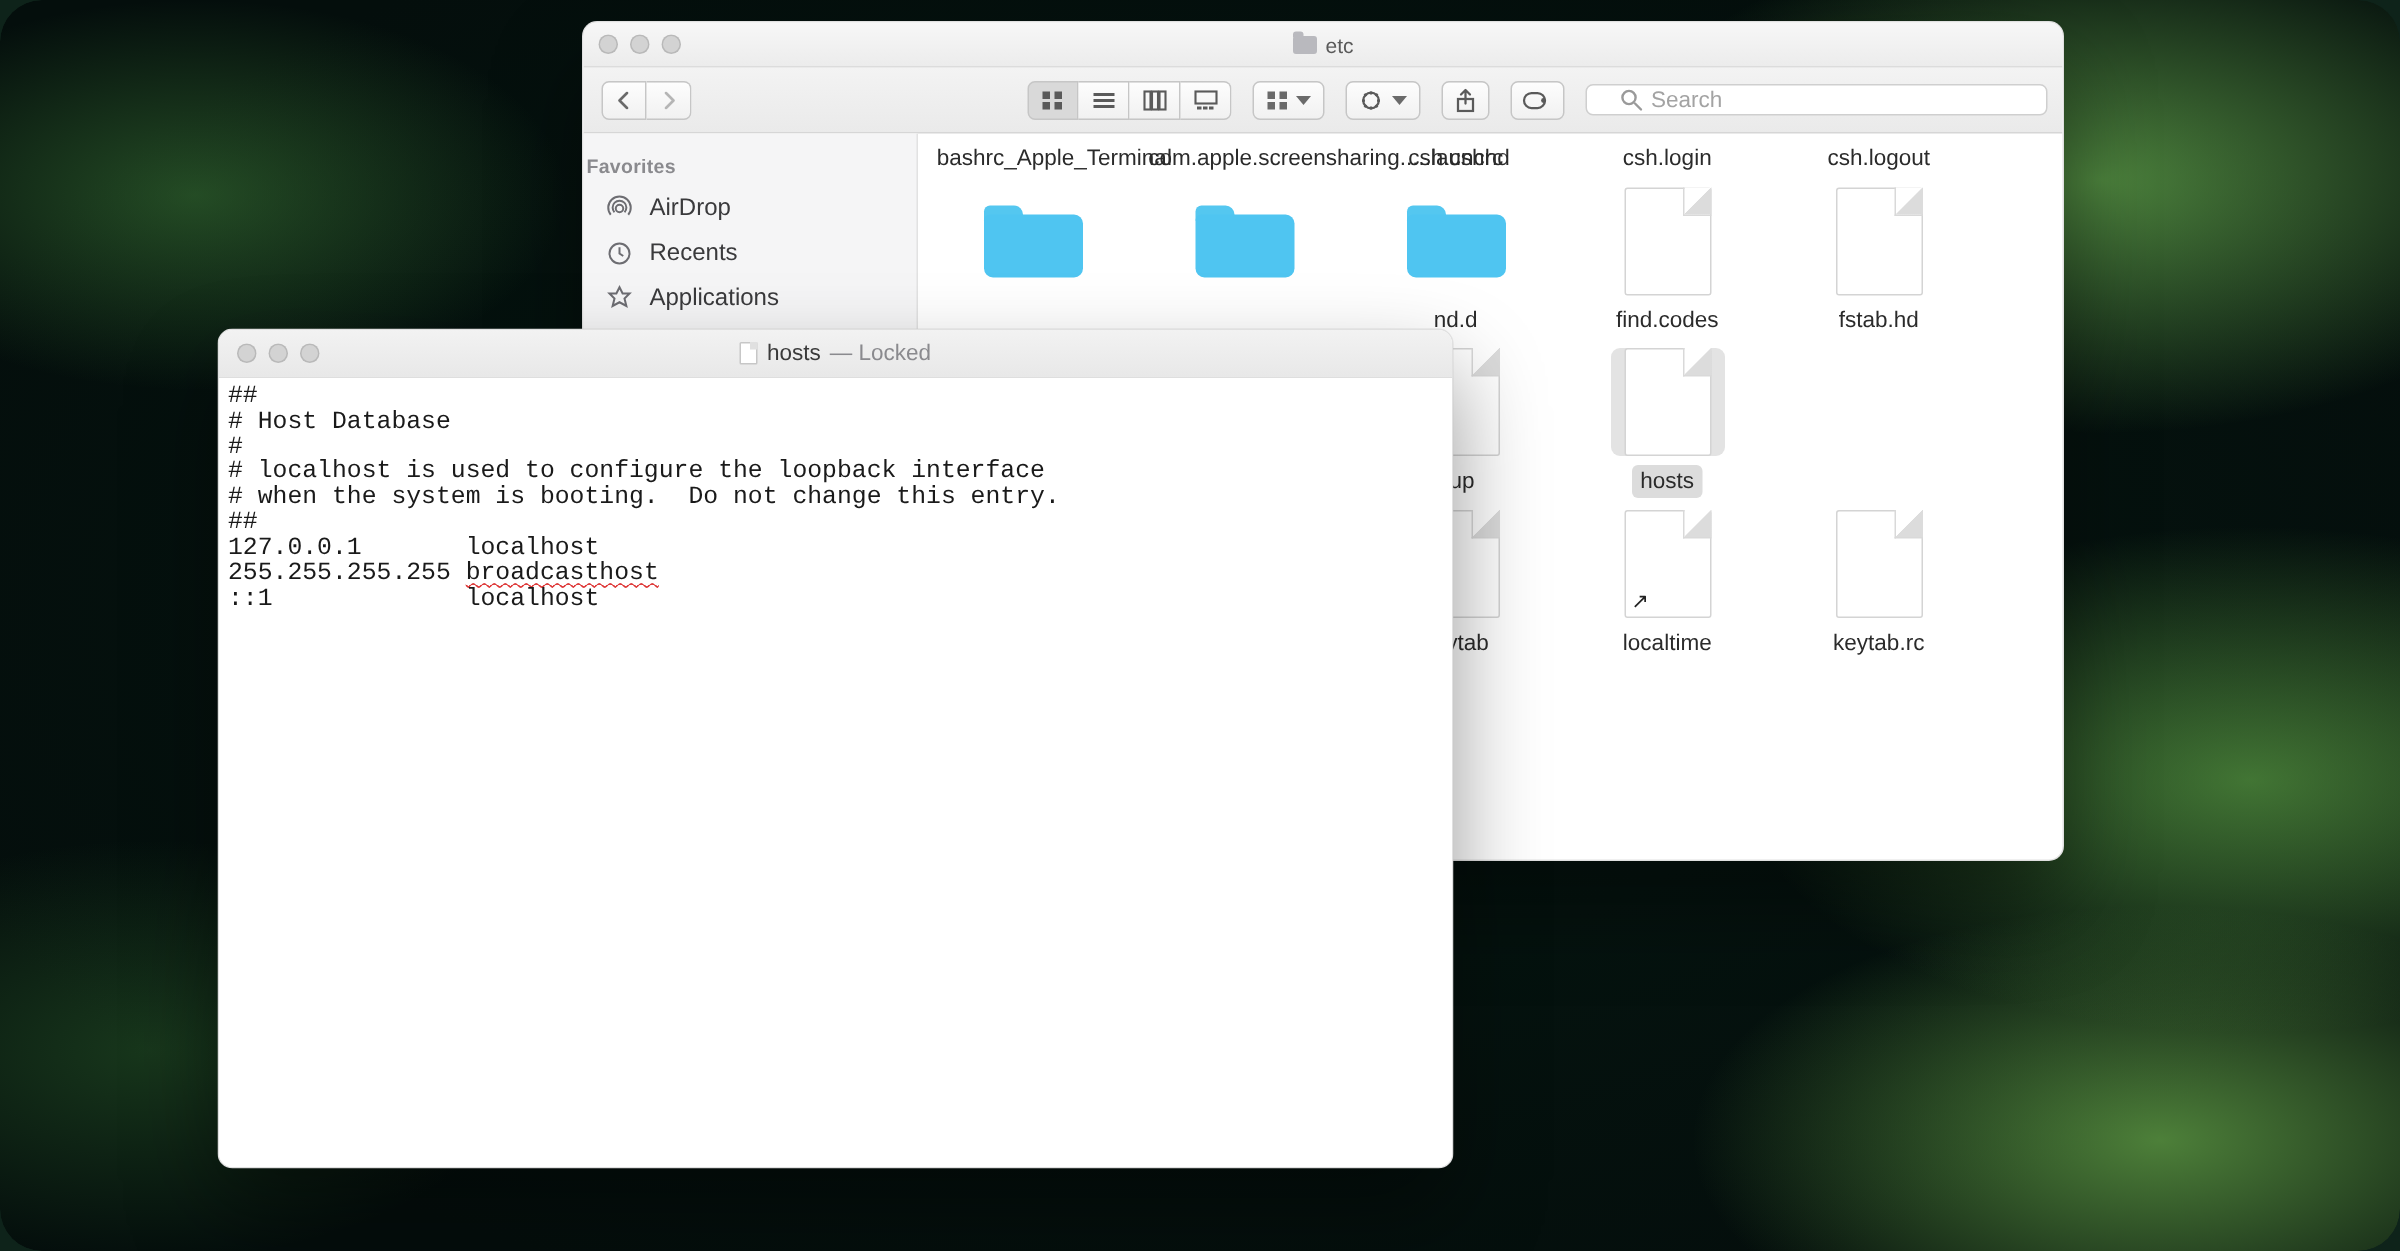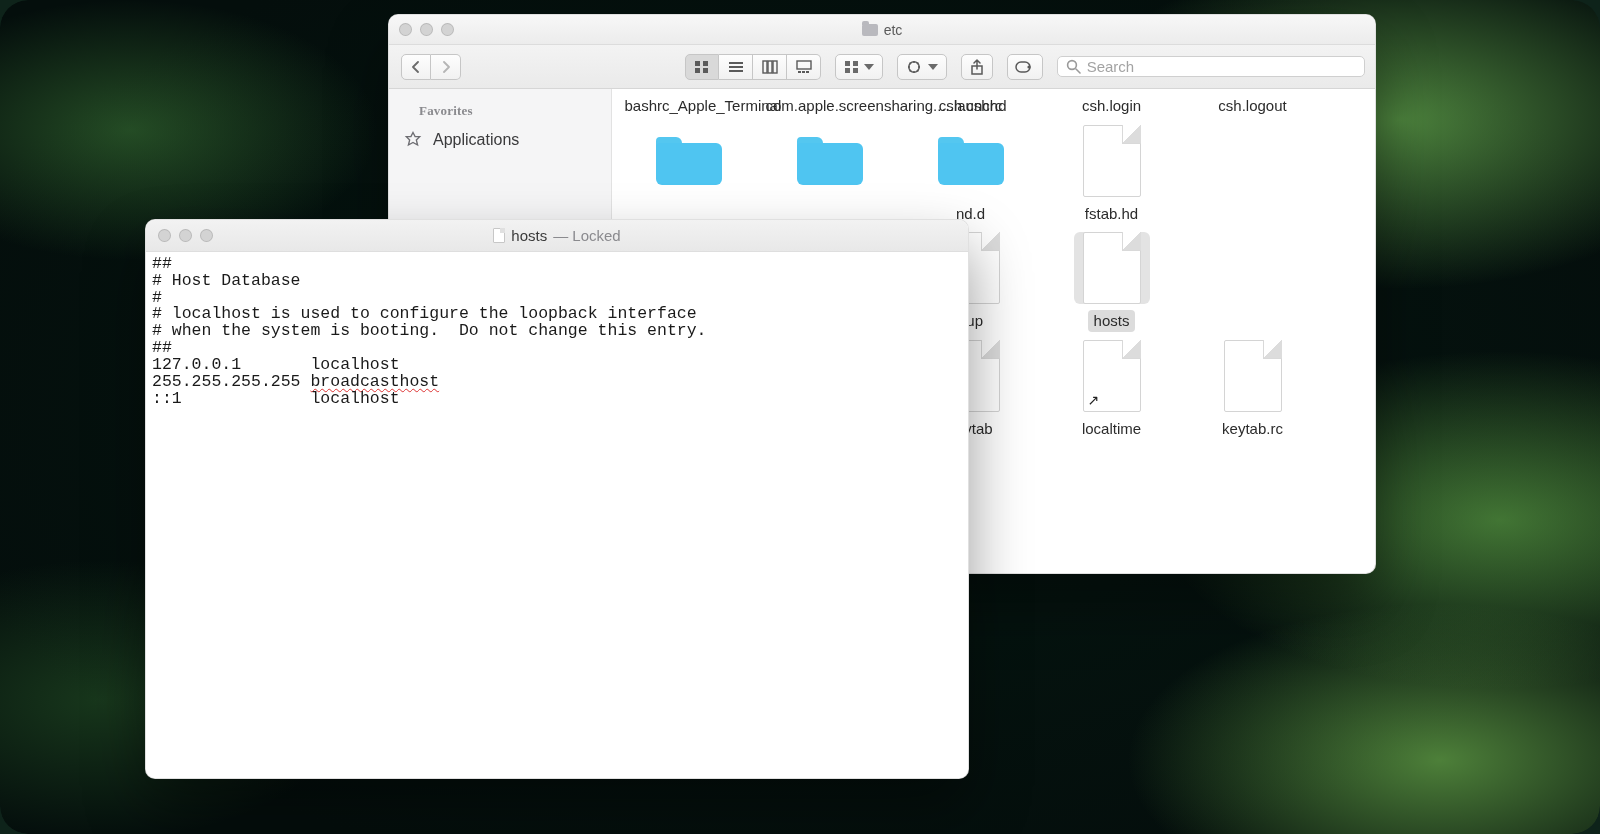--- a/index.html
+++ b/index.html
@@ -80,28 +80,28 @@
   .viewseg .iconbtn:first-child{border-top-left-radius:5px;border-bottom-left-radius:5px;}
   .viewseg .iconbtn:last-child{border-top-right-radius:5px;border-bottom-right-radius:5px;}
   .viewseg .iconbtn + .iconbtn{border-left:none;}
   .dropseg{display:flex;}
   .dropseg .iconbtn{border-radius:5px; padding:0 8px; gap:4px;}
   .search {
     margin-left:auto;
     display:flex; align-items:center; gap:6px;
     height:21px; width:310px;
     border:1px solid #cfcfcf; border-radius:5px;
-    background:#fff; padding:0 8px; color:#a3a3a3; font-size:15px;
+    background:#fff; padding:0 22px; color:#a3a3a3; font-size:15px;
   }
   .finder-body{flex:1; display:flex; min-height:0;}
   .sidebar{
     width:223px; background:#f5f5f6; border-right:1px solid #e2e2e2;
     padding:10px 0 0 0;
   }
-  .sidebar h4{color:#8a8a8e; font-size:13px; font-weight:600; padding:4px 14px 6px 30px; letter-spacing:.2px;font-family:Liberation Serif, serif;}
+  .sidebar h4{color:#8a8a8e; font-size:13px; font-weight:600; padding:4px 14px 6px 2px; letter-spacing:.2px;}
   .side-item{display:flex; align-items:center; gap:10px; padding:5px 14px; color:#3a3a3c; font-size:16px;}
   .side-item svg{width:20px;height:20px; stroke:#6d6d72; fill:none; stroke-width:1.6;}
   .iconview{flex:1; overflow:auto; padding:0 0 14px 6px;}
   .row{display:flex; gap:0; padding-top:6px;}
   .row.datarow{padding-top:8px;}
   .cell{
     width:141px; display:flex; flex-direction:column; align-items:center; gap:6px;
   }
   .label{font-size:15px; color:#2b2b2b; text-align:center; line-height:1.18; padding:2px 6px; border-radius:4px; max-width:140px;}
   .label.selected{background:#dcdcdc;}
@@ -246,20 +246,34 @@
         </svg>
       <span>Search</span>
     </div>
   </div>
 
   <div class="finder-body">
     <div class="sidebar">
       <h4>Favorites</h4>
       <div class="side-item">
         <svg viewBox="0 0 24 24">
+            <circle cx="12" cy="12" r="3"></circle>
+            <path d="M5 17a9 9 0 1 1 14 0M8 15a5.5 5.5 0 1 1 8 0"></path>
+          </svg>
+        <span>AirDrop</span>
+      </div>
+      <div class="side-item">
+        <svg viewBox="0 0 24 24">
+            <circle cx="12" cy="12" r="8"></circle>
+            <path d="M12 7v5l3 2"></path>
+          </svg>
+        <span>Recents</span>
+      </div>
+      <div class="side-item">
+        <svg viewBox="0 0 24 24">
             <path d="M12 3l2.5 5H20l-4 4 1.5 6L12 15l-5.5 3L8 12 4 8h5.5z"></path>
           </svg>
         <span>Applications</span>
       </div>
     </div>
 
     <div class="iconview">
 
       <div class="row">
         <div class="cell">
@@ -290,20 +304,26 @@
             <div class="thumb">
               <div class="folder"></div>
             </div>
             <span class="label"></span>
           </div>
         <div class="cell">
             <div class="thumb">
               <div class="folder"></div>
             </div>
             <span class="label">nd.d</span>
+          </div>
+        <div class="cell">
+            <div class="thumb">
+              <div class="file"></div>
+            </div>
+            <span class="label">find.codes</span>
           </div>
         <div class="cell">
             <div class="thumb">
               <div class="file"></div>
             </div>
             <span class="label">fstab.hd</span>
           </div>
       </div>
 
       <div class="row datarow">

